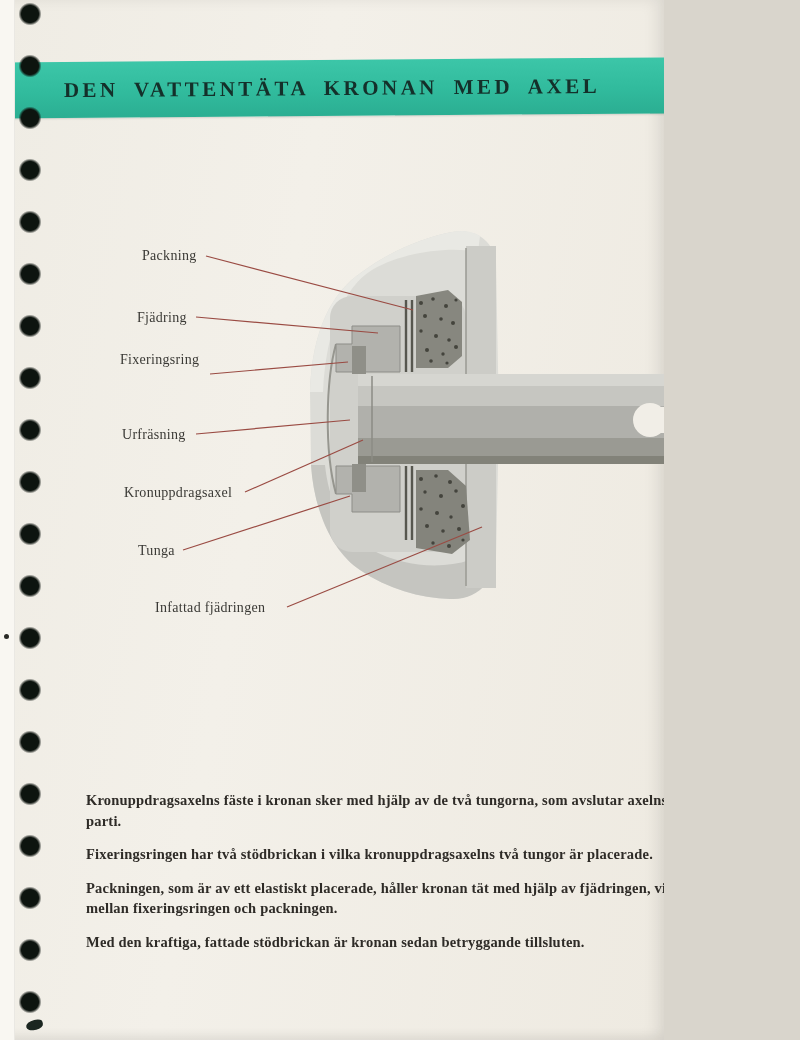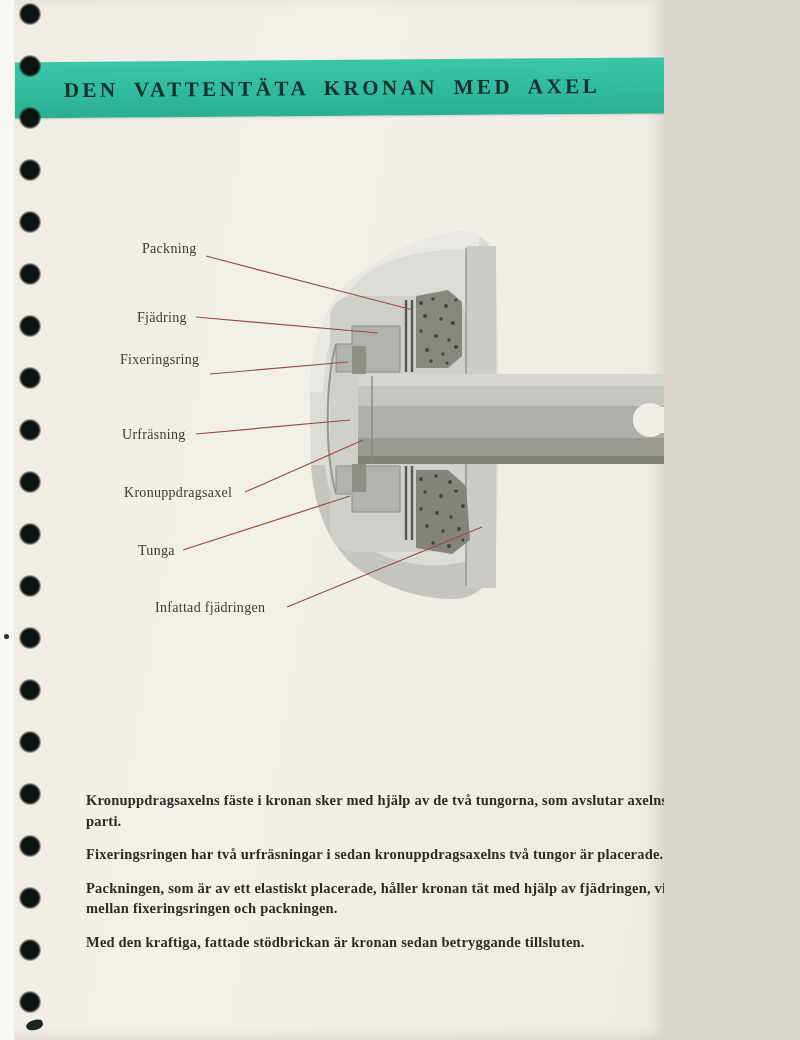--- a/index.html
+++ b/index.html
@@ -143,31 +143,31 @@
       <line x1="206" y1="256" x2="413" y2="310"></line>
       <line x1="196" y1="317" x2="378" y2="333"></line>
       <line x1="210" y1="374" x2="348" y2="362"></line>
       <line x1="196" y1="434" x2="350" y2="420"></line>
       <line x1="245" y1="492" x2="363" y2="440"></line>
       <line x1="183" y1="550" x2="350" y2="496"></line>
       <line x1="287" y1="607" x2="482" y2="527"></line>
     </g>
   </svg>
 
-  <div class="diagram-label" style="left:142px;top:241px;">Packning</div>
+  <div class="diagram-label" style="left:142px;top:248px;">Packning</div>
   <div class="diagram-label" style="left:137px;top:310px;">Fjädring</div>
   <div class="diagram-label" style="left:120px;top:352px;">Fixeringsring</div>
   <div class="diagram-label" style="left:122px;top:427px;">Urfräsning</div>
   <div class="diagram-label" style="left:124px;top:485px;">Kronuppdragsaxel</div>
   <div class="diagram-label" style="left:138px;top:543px;text-align:center;">Tunga</div>
   <div class="diagram-label" style="left:155px;top:600px;">Infattad fjädringen</div>
 
   <div class="bodytext">
     <p>Kronuppdragsaxelns fäste i kronan sker med hjälp av de två tungorna, som avslutar axelns cylindriska parti.</p>
-    <p>Fixeringsringen har två urfräsningar i sedan kronuppdragsaxelns två tungor är placerade.</p>
+    <p>Fixeringsringen har två stödbrickan i vilka kronuppdragsaxelns två tungor är placerade.</p>
     <p>Packningen, som är av ett elastiskt placerade, håller kronan tät med hjälp av fjädringen, vilken arbetar mellan fixeringsringen och packningen.</p>
     <p>Med den kraftiga, fattade stödbrickan är kronan sedan betryggande tillsluten.</p>
   </div>
 
   <div class="edge-strip"></div>
   <div class="holes"></div>
   <div class="scan-mark-a"></div>
   <div class="scan-mark-b"></div>
 </div>
 

